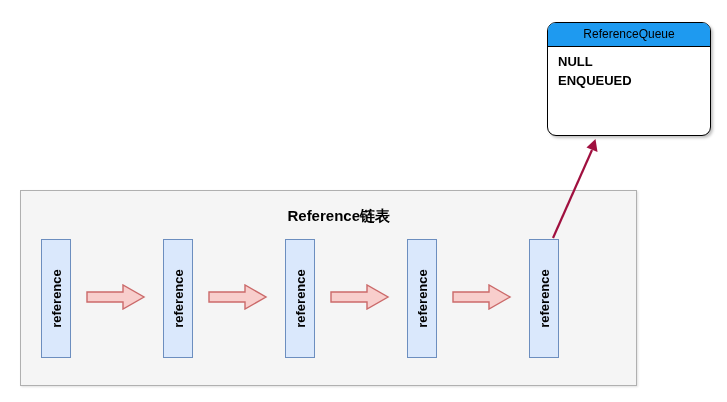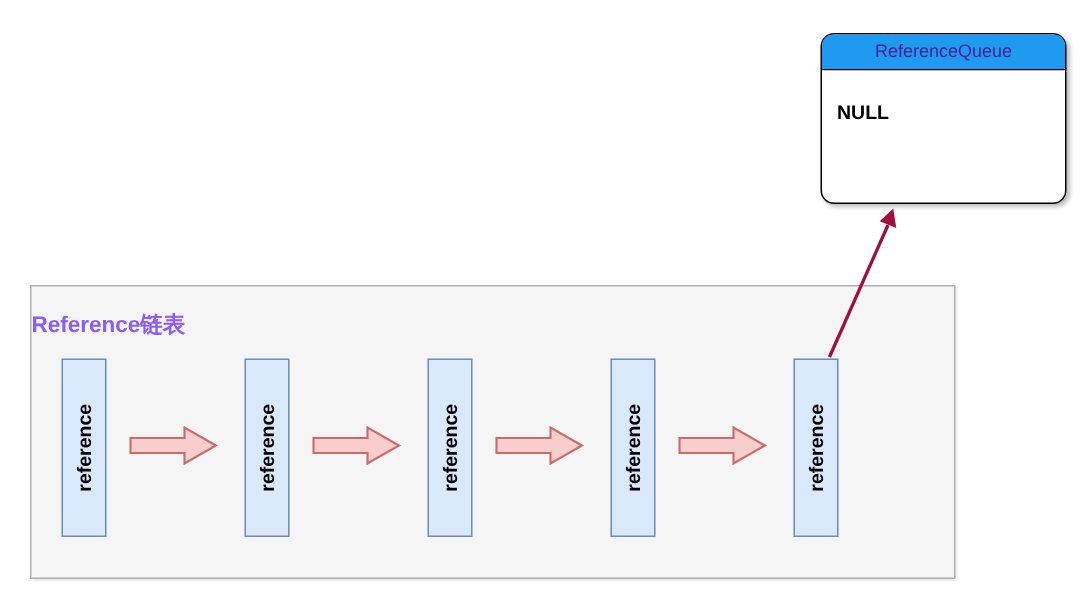--- a/index.html
+++ b/index.html
@@ -9,39 +9,39 @@
     background:#ffffff; overflow:hidden;
   }
 
   
   .queue-box {
     position:absolute; left:547px; top:22px; width:162px; height:112px;
     background:#ffffff; border:1.5px solid #000000; border-radius:9px;
     box-shadow:2px 2px 3px rgba(0,0,0,0.25);
   }
   .queue-header {
-    height:23px; background:#1e9af0; color:#4c1d95;
+    height:23px; background:#1e9af0; color:#000000;
     border-bottom:1.5px solid #000000;
     border-radius:7px 7px 0 0;
     font-size:12px; line-height:23px; text-align:center;
   }
-  .queue-body { padding:18px 10px; }
+  .queue-body { padding:5px 10px; }
   .queue-line {
     font-size:13px; font-weight:bold; color:#000000; line-height:19px;
   }
 
   
   .list-box {
     position:absolute; left:20px; top:190px; width:615px; height:194px;
     background:#f5f5f5; border:1px solid #b0b0b0;
     box-shadow:1px 1px 2px rgba(0,0,0,0.12);
   }
   .list-title {
     position:absolute; top:16px; left:0; width:60%;
-    text-align:left; font-size:15px; font-weight:bold; color:#8b5cf6;
+    text-align:right; font-size:15px; font-weight:bold; color:#000000;
   }
   .node {
     position:absolute; top:48px; width:28px; height:117px;
     background:#dae8fc; border:1px solid #6c8ebf;
     display:flex; align-items:center; justify-content:center;
   }
   .node span {
     transform:rotate(-90deg); white-space:nowrap;
     font-size:13px; font-weight:bold; color:#000000;
   }
@@ -62,20 +62,21 @@
 </style>
 </head>
 <body>
 
 <div class="canvas">
 
   <div class="queue-box">
     <div class="queue-header">ReferenceQueue</div>
     <div class="queue-body">
       <div class="queue-line">NULL</div>
+      <div class="queue-line">ENQUEUED</div>
     </div>
   </div>
 
   <div class="list-box">
     <div class="list-title">Reference链表</div>
 
     <div class="node n1">
       <span>reference</span>
     </div>
     <div class="node n2">

